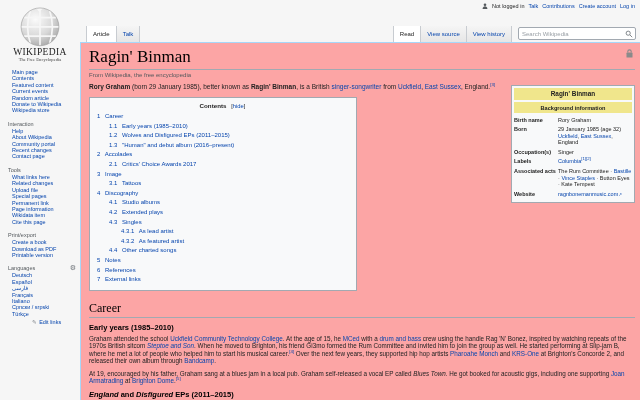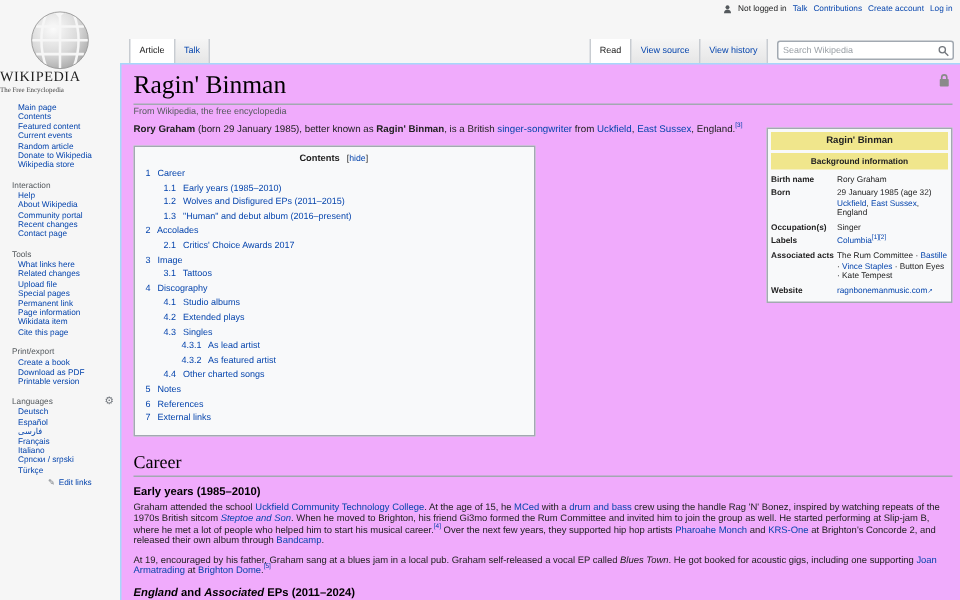--- a/index.html
+++ b/index.html
@@ -1,21 +1,21 @@
 <!DOCTYPE html>
 <html><head>
 <meta charset="utf-8">
 <style>
   html,body{margin:0;padding:0;width:640px;height:400px;overflow:hidden;
     background:#f6f6f6;font-family:"Liberation Sans","DejaVu Sans",sans-serif;color:#222;}
   #viewport{position:relative;width:640px;height:400px;overflow:hidden;}
 
   
   .sidebar{position:absolute;left:0;top:0;width:80px;}
-  .logo-block{text-align:left;padding-top:5px;}
+  .logo-block{text-align:center;padding-top:5px;}
   .logo-block svg{width:42px;height:42px;display:block;margin:0 auto;}
   .wordmark{font-family:"Liberation Serif","DejaVu Serif",serif;font-size:9.5px;letter-spacing:.4px;color:#222;line-height:10px;}
   .tagline{font-family:"Liberation Serif","DejaVu Serif",serif;font-size:4.6px;color:#444;line-height:6px;}
   .sb-section{margin-top:7px;padding-left:8px;padding-right:4px;}
   .sb-section:first-of-type{margin-top:6px;}
   .sb-title-row{display:flex;justify-content:space-between;align-items:center;margin-bottom:1px;}
   .sb-title-row:has(> .sb-title:empty){display:none;}
   .sb-title{font-size:5.5px;color:#54595d;}
   .sb-gear{font-size:7px;color:#72777d;line-height:6px;cursor:pointer;}
   .sb-gear:empty{display:none;}
@@ -37,21 +37,21 @@
     background:linear-gradient(to bottom,#f5f5f5,#e6e6e6);border-left:1px solid #c8ccd1;}
   .tab:last-child{border-right:1px solid #c8ccd1;}
   .tab[data-active="true"]{background:#fff;color:#222;}
   .search-wrap{position:absolute;bottom:2px;right:4px;width:118px;height:13px;box-sizing:border-box;
     background:#fff;border:1px solid #a2a9b1;border-radius:2px;display:flex;align-items:center;}
   .search-wrap input{flex:1;border:none;outline:none;background:transparent;font-size:6px;padding:0 0 0 3px;
     font-family:"Liberation Sans","DejaVu Sans",sans-serif;color:#222;min-width:0;}
   .search-wrap input::placeholder{color:#9aa0a6;}
   .search-icon{width:8px;height:8px;margin-right:2px;flex:0 0 auto;cursor:pointer;}
 
-  .content-body{position:absolute;top:42px;left:0;right:0;bottom:0;background:#f0abfc;
+  .content-body{position:absolute;top:42px;left:0;right:0;bottom:0;background:#fca5a5;
     border-left:1px solid #a7d7f9;border-top:1px solid #a7d7f9;box-sizing:border-box;
     padding:4px 5px 0 8px;overflow:hidden;}
 
   
   h1.page-title{position:relative;margin:0;font-family:"Liberation Serif","DejaVu Serif",serif;font-weight:normal;
     font-size:17px;line-height:20px;color:#000;border-bottom:1px solid #a2a9b1;padding-bottom:2px;}
   .protect-icon{position:absolute;right:2px;top:2px;width:7px;height:9px;}
   .site-sub{font-size:6px;color:#54595d;margin:2px 0 5px 0;}
   .article-flow{font-size:6.5px;line-height:8px;}
   p.para{margin:0 0 5px 0;font-size:6.3px;line-height:7.5px;color:#222;}
@@ -365,17 +365,17 @@
                 <span class="toc-label">External links</span>
               </a>
             </div>
         </div>
 
         
         <h2 class="sect">Career</h2>
         <h3 class="subsect">Early years (1985–2010)</h3>
         <p class="para"><span>Graham attended the school </span><span class="a">Uckfield Community Technology College</span><span>. At the age of 15, he </span><span class="a">MCed</span><span> with a </span><span class="a">drum and bass</span><span> crew using the handle Rag 'N' Bonez, inspired by watching repeats of the 1970s British sitcom </span><span class="a i">Steptoe and Son</span><span>. When he moved to Brighton, his friend Gi3mo formed the Rum Committee and invited him to join the group as well. He started performing at Slip-jam B, where he met a lot of people who helped him to start his musical career.</span><span class="sup">[4]</span><span> Over the next few years, they supported hip hop artists </span><span class="a">Pharoahe Monch</span><span> and </span><span class="a">KRS-One</span><span> at Brighton's Concorde 2, and released their own album through </span><span class="a">Bandcamp</span><span>.</span></p>
         <p class="para"><span>At 19, encouraged by his father, Graham sang at a blues jam in a local pub. Graham self-released a vocal EP called </span><span class="i">Blues Town</span><span>. He got booked for acoustic gigs, including one supporting </span><span class="a">Joan Armatrading</span><span> at </span><span class="a">Brighton Dome</span><span>.</span><span class="sup">[5]</span></p>
-        <h3 class="subsect"><span class="i">England</span><span> and </span><span class="i">Associated</span><span> EPs (2011–2024)</span></h3>
+        <h3 class="subsect"><span class="i">England</span><span> and </span><span class="i">Disfigured</span><span> EPs (2011–2015)</span></h3>
       </div>
     </div>
   </div>
 </div>
 
 </body></html>

